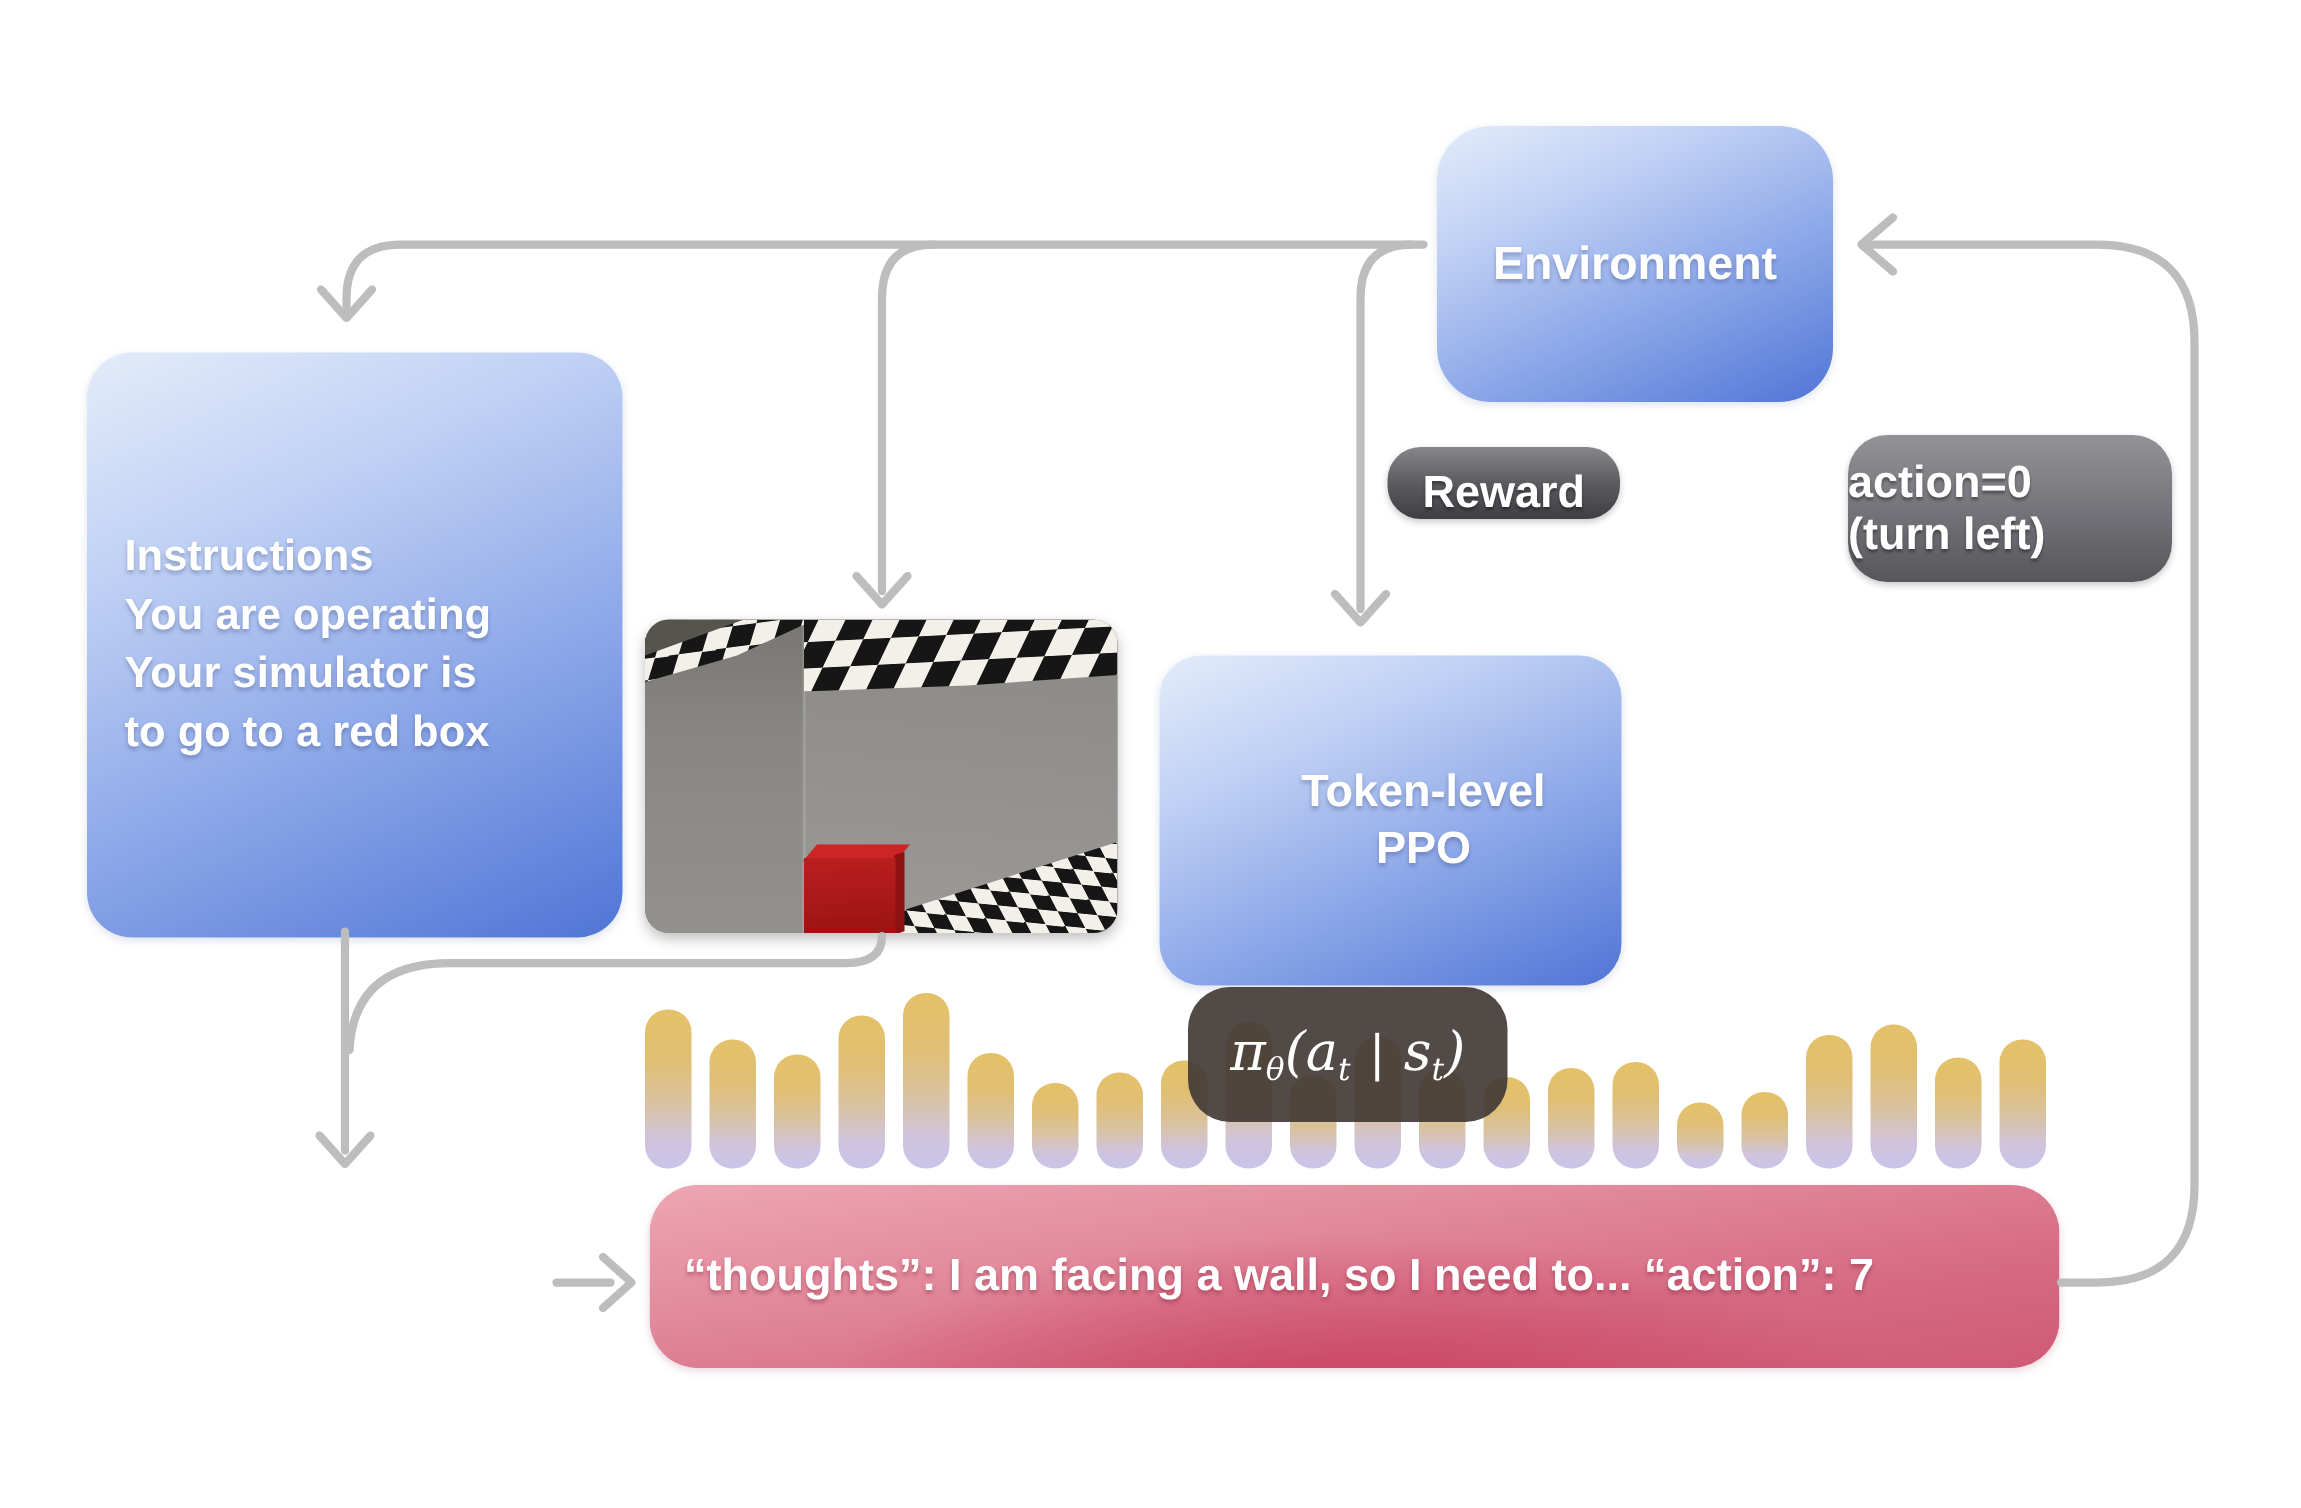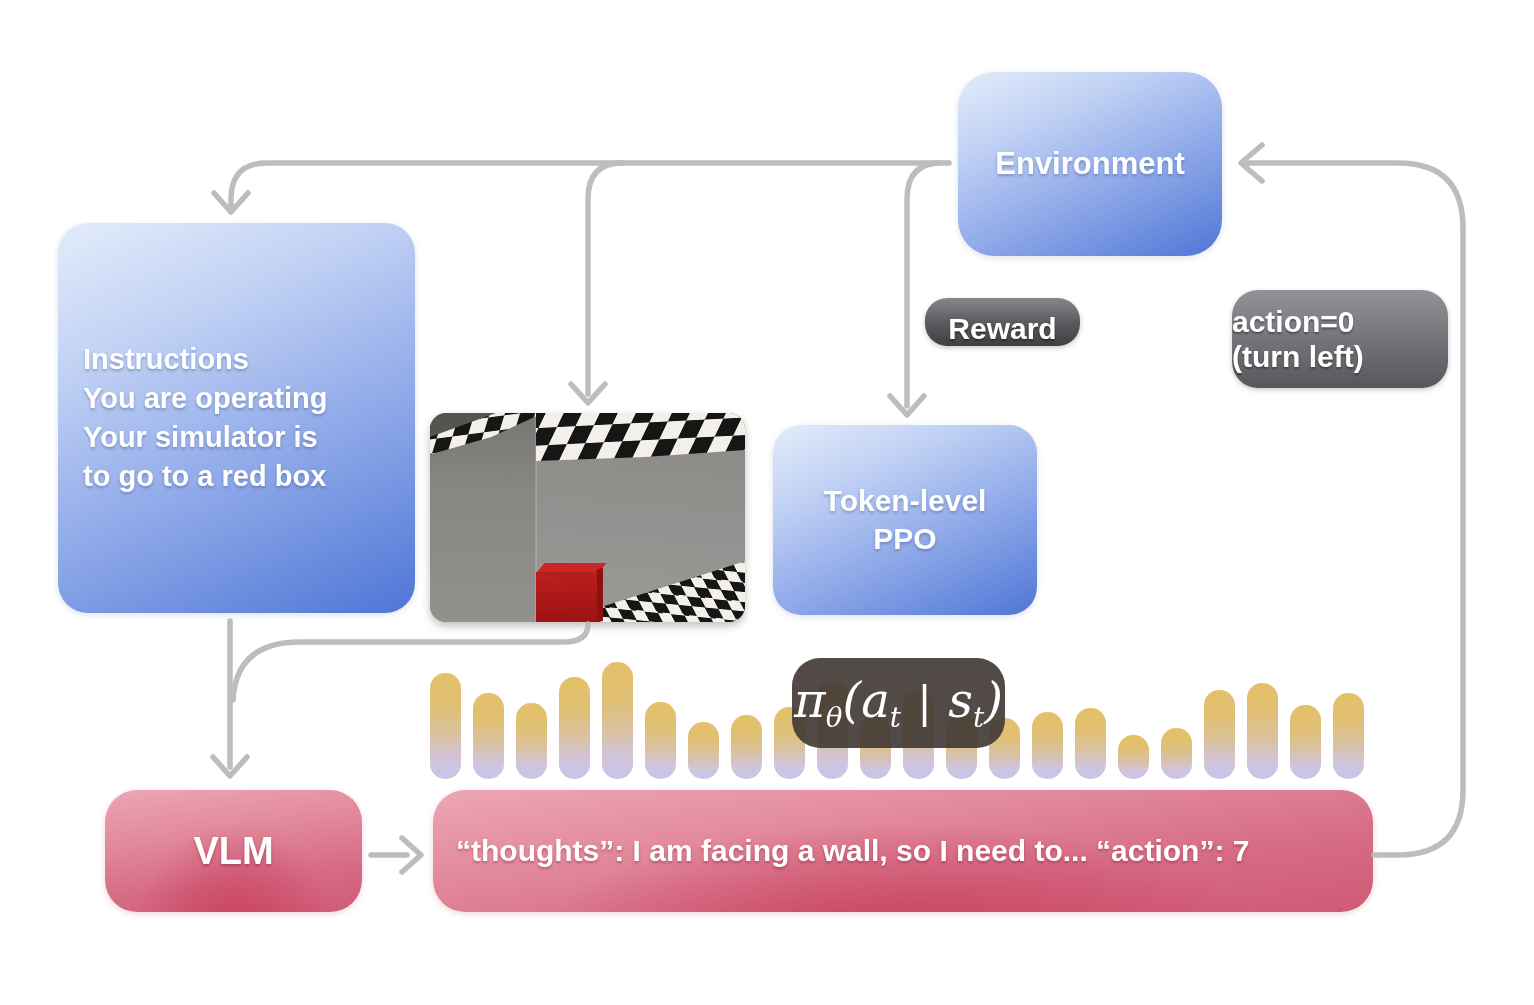--- a/index.html
+++ b/index.html
@@ -8,47 +8,48 @@
     background:#ffffff; font-family:"Liberation Sans", sans-serif;
   }
   .abs { position:absolute; }
 
   
   .bluebox {
     background: linear-gradient(155deg, #e3ecfa 0%, #c0d1f4 28%, #8fa9e9 60%, #5c80da 92%, #5074d3 100%);
     color:#fff; font-weight:bold;
     box-shadow: 0 2px 6px rgba(80,100,150,0.18);
     text-shadow: 0 2px 3px rgba(45,60,110,0.35);
+    margin-top: 12px;
   }
   .env    { left:958px; top:72px;  width:264px; height:184px; border-radius:36px;
             display:flex; align-items:center; justify-content:center; font-size:31px; }
   .instr  { left:58px;  top:223px; width:357px; height:390px; border-radius:30px;
             display:flex; flex-direction:column; justify-content:center;
             padding-left:25px; box-sizing:border-box; font-size:29px; line-height:39px; }
-  .ppo    { left:773px; top:425px; width:264px; height:190px; border-radius:28px;
+  .ppo    { left:773px; top:425px; width:264px; height:220px; border-radius:28px;
             display:flex; flex-direction:column; align-items:center; justify-content:center;
-            font-size:30px; line-height:38px; }
+            font-size:30px; line-height:38px;padding-left:44px; }
 
   
   .darkbadge {
     color:#fff; font-weight:bold; text-align:center;
     text-shadow: 0 2px 2px rgba(0,0,0,0.35);
     box-shadow: 0 2px 5px rgba(0,0,0,0.22);
   }
   .reward { left:925px; top:298px; width:155px; height:48px; border-radius:22px;
             background: linear-gradient(180deg,#87878a 0%, #5c5c60 50%, #3e3e43 100%);
             display:flex; align-items:flex-end; justify-content:center; font-size:30px; }
   .action { left:1232px; top:290px; width:216px; height:98px; border-radius:26px;
             background: linear-gradient(180deg,#939397 0%, #74747a 50%, #56565b 100%);
             display:flex; flex-direction:column; align-items:flex-start; justify-content:center;
             font-size:30px; line-height:35px; }
   .policy { left:792px; top:658px; width:213px; height:90px; border-radius:28px;
             background: rgba(66,59,54,0.92); z-index:4;
             display:flex; align-items:center; justify-content:center;
-            color:#fff; font-size:48px;
+            color:#fff; font-size:36px;
             font-family:"DejaVu Serif", serif; font-style:italic; }
   .policy .sb  { font-size:0.58em; vertical-align:-0.35em; }
   .policy .mid { margin:0 0.38em; font-style:normal; font-size:0.9em; }
 
   
   .pinkbox {
     background:
       radial-gradient(ellipse at 50% 125%, rgba(198,57,88,0.85) 0%, rgba(198,57,88,0) 55%),
       linear-gradient(172deg, #eda6b4 0%, #e28a9c 35%, #d66b84 70%, #d05a75 100%);
     color:#fff; font-weight:bold;
@@ -177,23 +178,20 @@
       <div class="bar" style="height: 74px;"></div>
       <div class="bar" style="height: 86px;"></div>
     </div>
 
   <div class="abs policy">
     <span>
       <span>π</span><span class="sb">θ</span><span>(</span><span>a</span><span class="sb">t</span><span class="mid">|</span><span>s</span><span class="sb">t</span><span>)</span>
     </span>
   </div>
 
-  <div class="abs pinkbox vlm">
-    <span>VLM</span>
-  </div>
 
   <div class="abs pinkbox output">
     <span>“thoughts”: I am facing a wall, so I need to... “action”: 7</span>
   </div>
 
   <svg class="arrows" width="1534" height="1005" viewBox="0 0 1534 1005">
     <g class="arrowline">
 
       <path d="M 949 163 H 267 Q 231 163 231 199 V 206"></path>
       <path d="M 214 193 L 231 212 L 248 193"></path>

